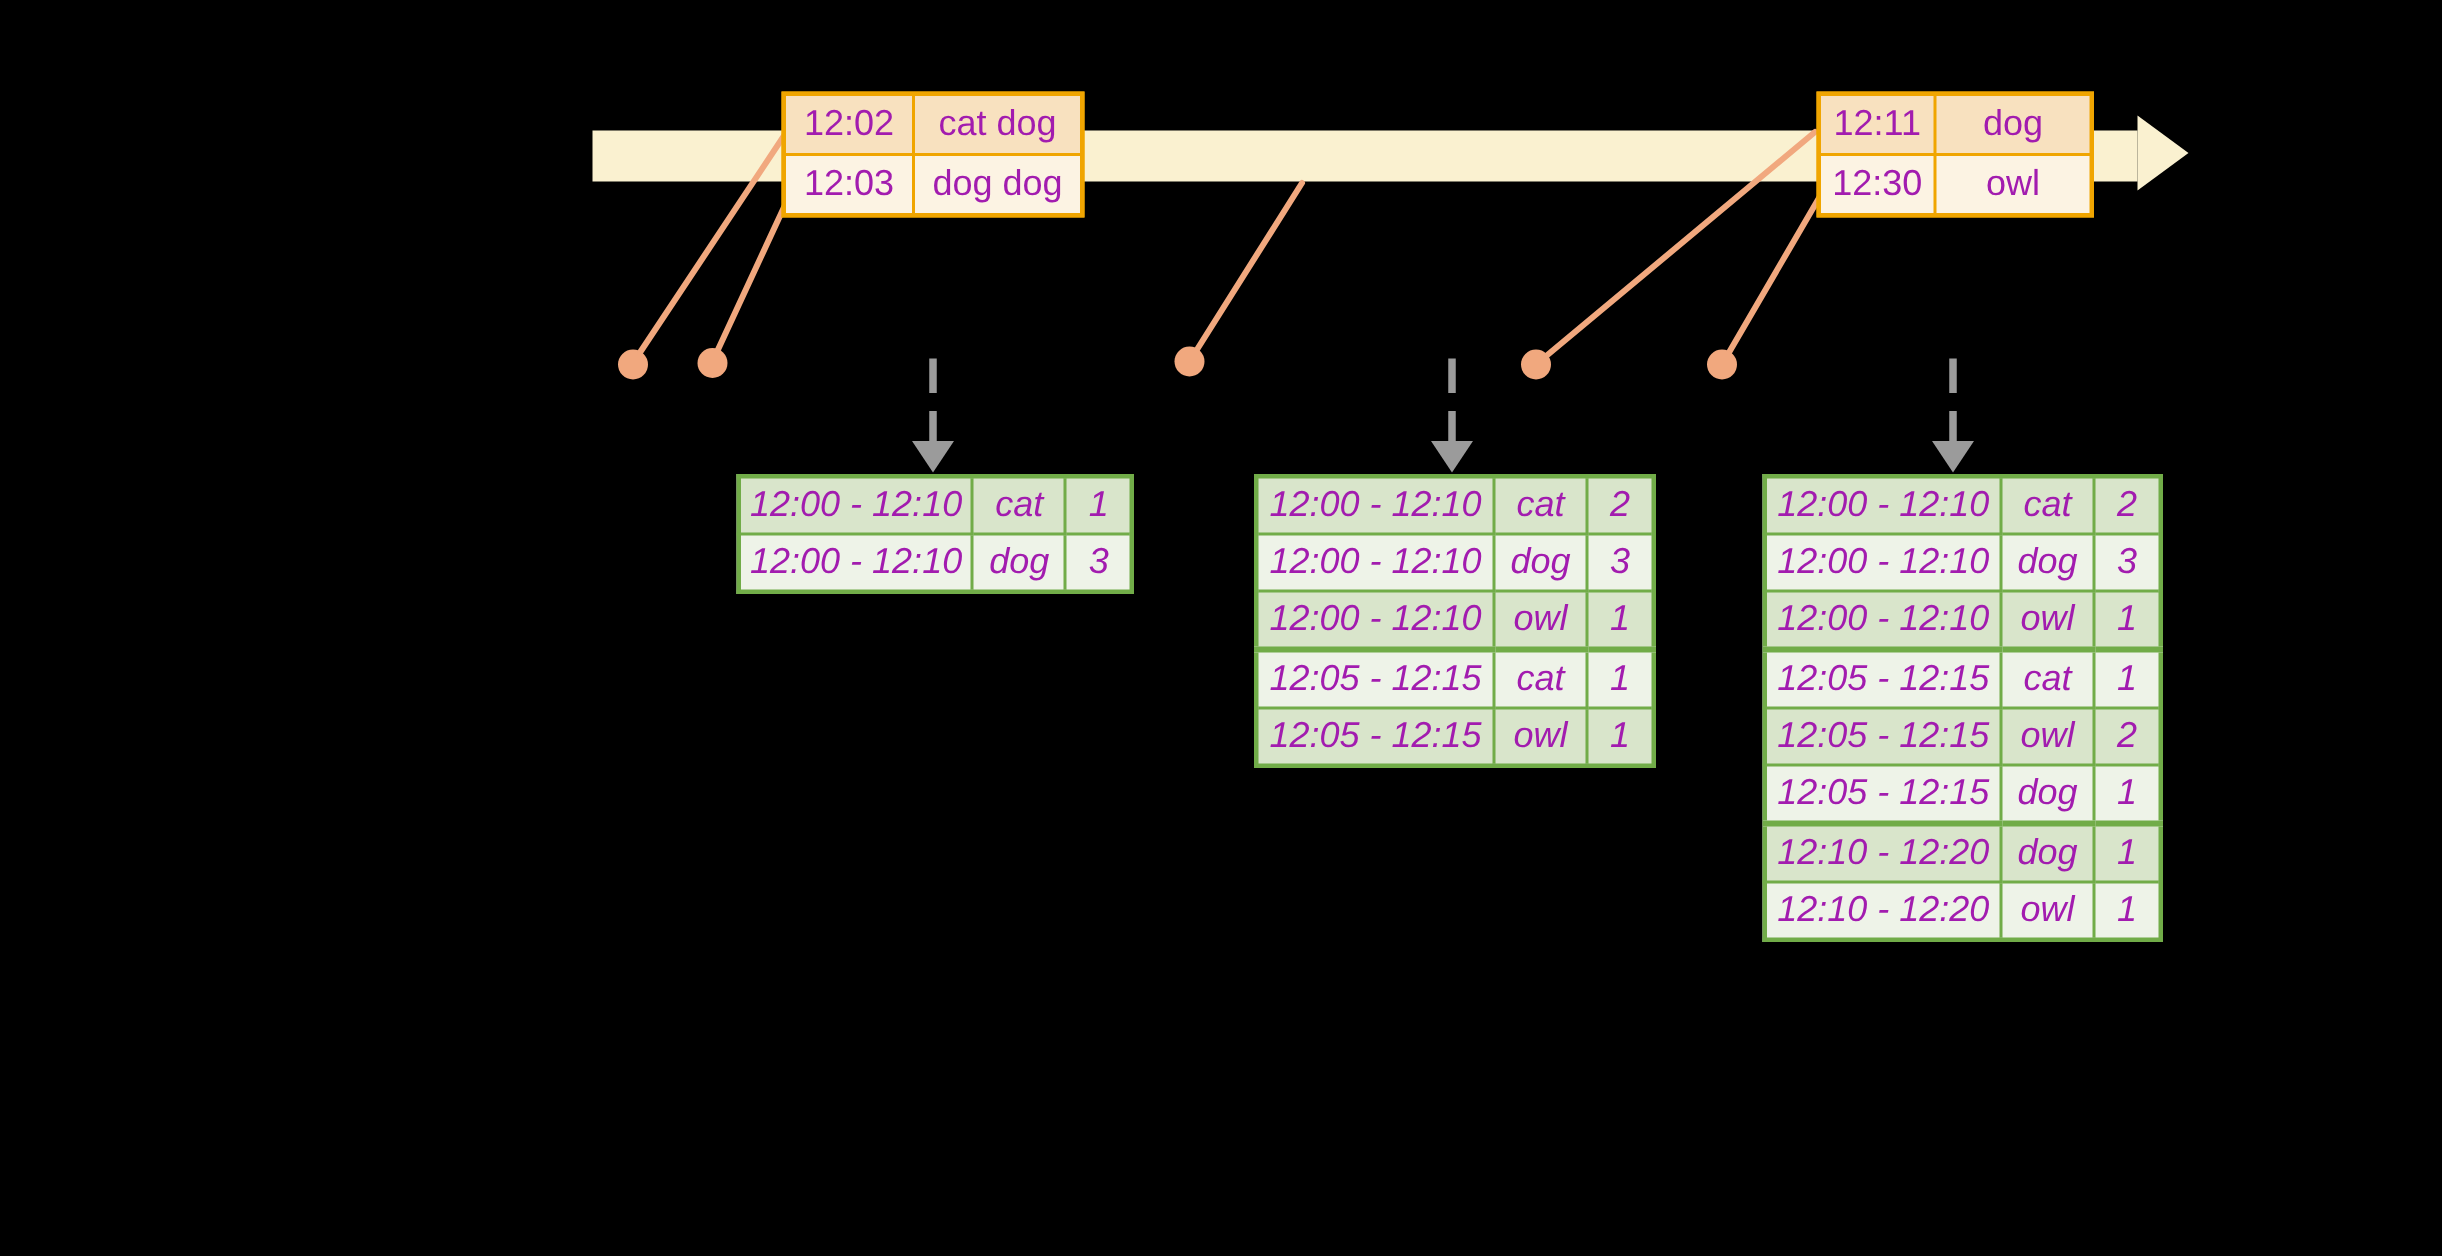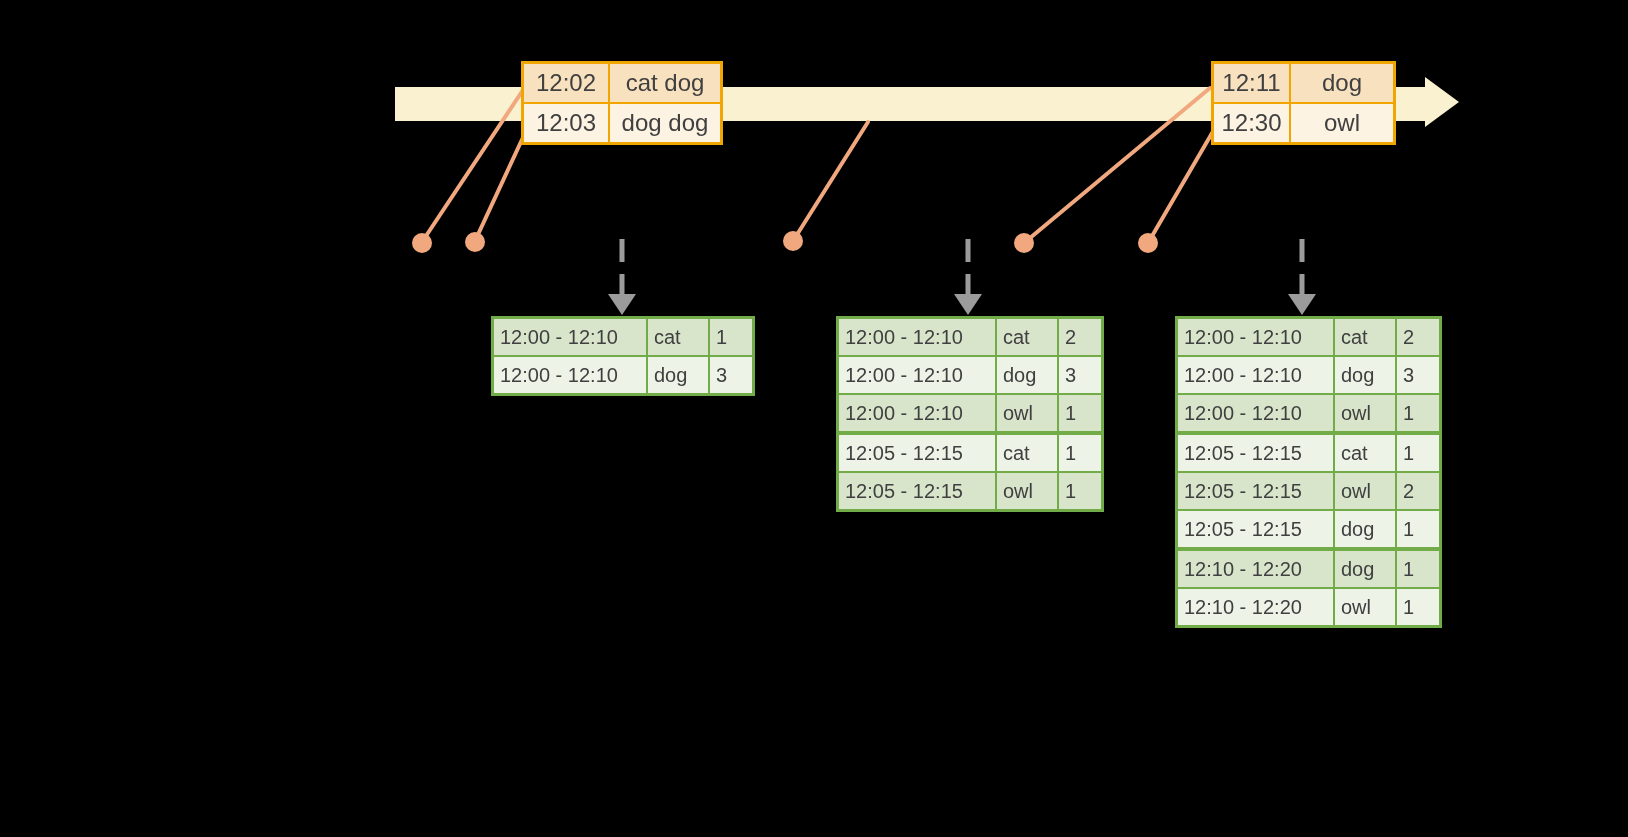--- a/index.html
+++ b/index.html
@@ -2,21 +2,21 @@
 <html><head>
 <meta charset="utf-8">
 <style>
   html,body{margin:0;padding:0;background:#000;}
   .canvas{
     position:relative;
     width:1628px;height:837px;
     background:#000;
     overflow:hidden;
     font-family:"Liberation Sans","DejaVu Sans",sans-serif;
-    color:#404040;
+    color:#a21caf;
   }
   .layer{position:absolute;left:0;top:0;}
 
   
   .event-table{
     position:absolute;
     display:grid;
     border:3px solid #f0a500;
     background:#f0a500;
     grid-gap:2px;
@@ -34,25 +34,26 @@
   #event-box-3{left:1211px;top:61px;width:185px;grid-template-columns:75px 1fr;}
 
   
   .result-table{
     position:absolute;
     border-collapse:collapse;
     background:#eef3e8;
   }
   .result-table td{
     border:2px solid #71ac48;
-    font-size:20px;
+    font-size:24px;
     height:36px;
-    text-align:left;
+    text-align:center;
     padding:0 6px;
     white-space:nowrap;
+    font-style:italic;
   }
   .result-table{border:3px solid #71ac48;}
   .result-table tr:nth-child(odd) td{background:#d9e5cb;}
   .result-table tr:nth-child(even) td{background:#eef3e8;}
   .result-table tr.group-start td{border-top:4px solid #71ac48;}
   #result-table-1{left:491px;top:316px;}
   #result-table-2{left:836px;top:316px;}
   #result-table-3{left:1175px;top:316px;}
   #result-table-1 td.c-window{min-width:140px;}
   #result-table-2 td.c-window{min-width:144px;}

